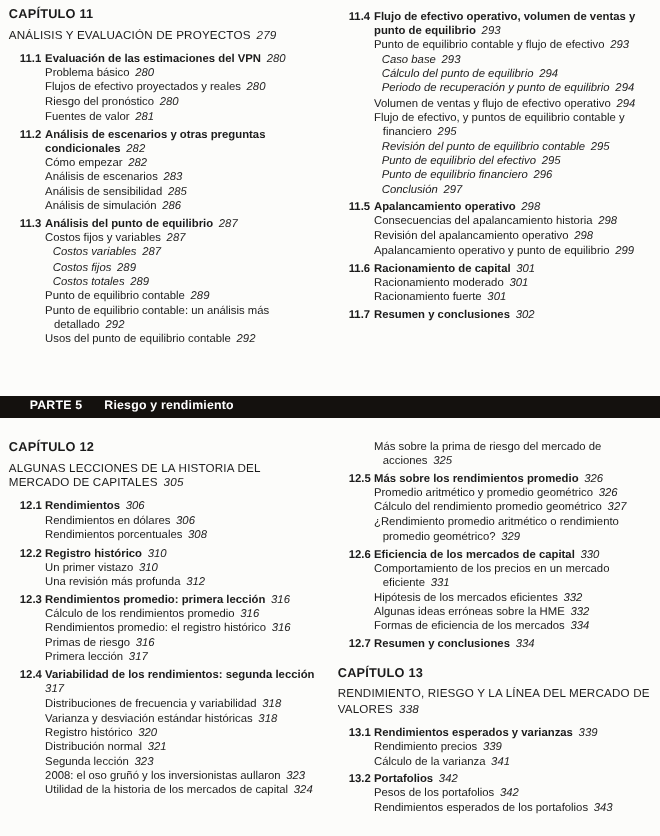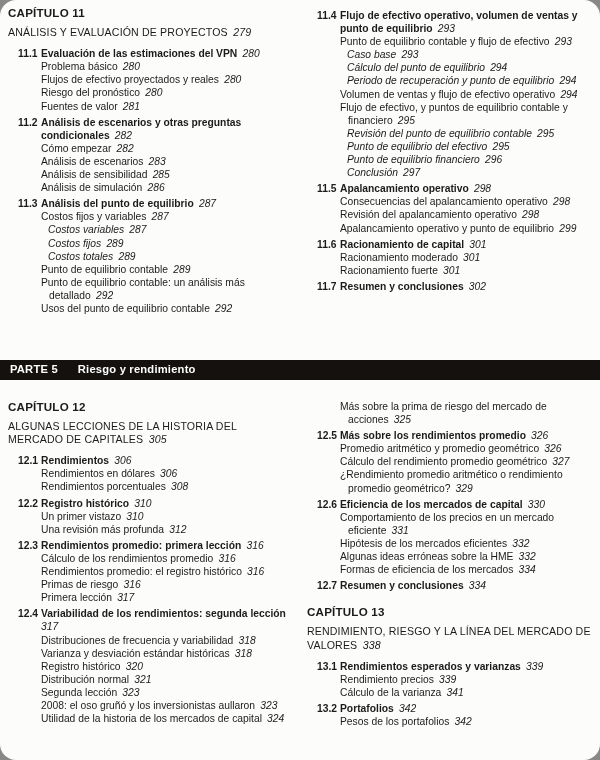--- a/index.html
+++ b/index.html
@@ -9,21 +9,20 @@
     width: 600px;
     height: 760px;
     margin: 0 auto;
     background: #fcfcfa;
     color: #1b1b1b;
     font-family: "Liberation Sans", sans-serif;
     font-size: 10.3px;
     line-height: 13.1px;
     overflow: hidden;
     box-sizing: border-box;
-    border-radius: 16px;
   }
   .cols {
     display: flex;
     gap: 14px;
     padding: 6px 8px 0 8px;
     box-sizing: border-box;
   }
   .cols.top { height: 360px; overflow: hidden; }
   .cols.bottom { padding-top: 20px; height: 380px; overflow: hidden; }
   .col { flex: 1 1 0; min-width: 0; }
@@ -57,21 +56,21 @@
   .banner {
     height: 20px;
     background: #14110e;
     color: #ffffff;
     display: flex;
     align-items: center;
     font-weight: bold;
     font-size: 11.2px;
     letter-spacing: .2px;
   }
-  .banner .part-label { margin-left: 10px; }
+  .banner .part-label { margin-left: 27px; }
   .banner .part-title { margin-left: 20px; }
 </style>
 </head>
 <body>
 
 <div class="page">
 
   <div class="cols top">
     <div class="col">
         <div class="ch"><span class="t">CAPÍTULO 11</span></div>
@@ -101,21 +100,21 @@
         <div class="sub2"><span class="t">Caso base</span> <span class="pg">293</span></div>
         <div class="sub2"><span class="t">Cálculo del punto de equilibrio</span> <span class="pg">294</span></div>
         <div class="sub2"><span class="t">Periodo de recuperación y punto de equilibrio</span> <span class="pg">294</span></div>
         <div class="sub"><span class="t">Volumen de ventas y flujo de efectivo operativo</span> <span class="pg">294</span></div>
         <div class="sub"><span class="t">Flujo de efectivo, y puntos de equilibrio contable y financiero</span> <span class="pg">295</span></div>
         <div class="sub2"><span class="t">Revisión del punto de equilibrio contable</span> <span class="pg">295</span></div>
         <div class="sub2"><span class="t">Punto de equilibrio del efectivo</span> <span class="pg">295</span></div>
         <div class="sub2"><span class="t">Punto de equilibrio financiero</span> <span class="pg">296</span></div>
         <div class="sub2"><span class="t">Conclusión</span> <span class="pg">297</span></div>
         <div class="sec"><span class="num">11.5</span><span class="t">Apalancamiento operativo</span> <span class="pg">298</span></div>
-        <div class="sub"><span class="t">Consecuencias del apalancamiento operativo</span> <span class="pg">298</span></div>
+        <div class="sub"><span class="t">Consecuencias del apalancamiento historia</span> <span class="pg">298</span></div>
         <div class="sub"><span class="t">Revisión del apalancamiento operativo</span> <span class="pg">298</span></div>
         <div class="sub"><span class="t">Apalancamiento operativo y punto de equilibrio</span> <span class="pg">299</span></div>
         <div class="sec"><span class="num">11.6</span><span class="t">Racionamiento de capital</span> <span class="pg">301</span></div>
         <div class="sub"><span class="t">Racionamiento moderado</span> <span class="pg">301</span></div>
         <div class="sub"><span class="t">Racionamiento fuerte</span> <span class="pg">301</span></div>
         <div class="sec"><span class="num">11.7</span><span class="t">Resumen y conclusiones</span> <span class="pg">302</span></div>
       </div>
   </div>
 
   <div class="banner">
@@ -159,16 +158,17 @@
         <div class="sub"><span class="t">Algunas ideas erróneas sobre la HME</span> <span class="pg">332</span></div>
         <div class="sub"><span class="t">Formas de eficiencia de los mercados</span> <span class="pg">334</span></div>
         <div class="sec"><span class="num">12.7</span><span class="t">Resumen y conclusiones</span> <span class="pg">334</span></div>
         <div class="ch"><span class="t">CAPÍTULO 13</span></div>
         <div class="cht"><span class="t">RENDIMIENTO, RIESGO Y LA LÍNEA DEL MERCADO DE VALORES</span> <span class="pg">338</span></div>
         <div class="sec"><span class="num">13.1</span><span class="t">Rendimientos esperados y varianzas</span> <span class="pg">339</span></div>
         <div class="sub"><span class="t">Rendimiento precios</span> <span class="pg">339</span></div>
         <div class="sub"><span class="t">Cálculo de la varianza</span> <span class="pg">341</span></div>
         <div class="sec"><span class="num">13.2</span><span class="t">Portafolios</span> <span class="pg">342</span></div>
         <div class="sub"><span class="t">Pesos de los portafolios</span> <span class="pg">342</span></div>
+        <div class="sub"><span class="t">Rendimientos esperados de los portafolios</span> <span class="pg">343</span></div>
       </div>
   </div>
 
 </div>
 
 </body></html>

